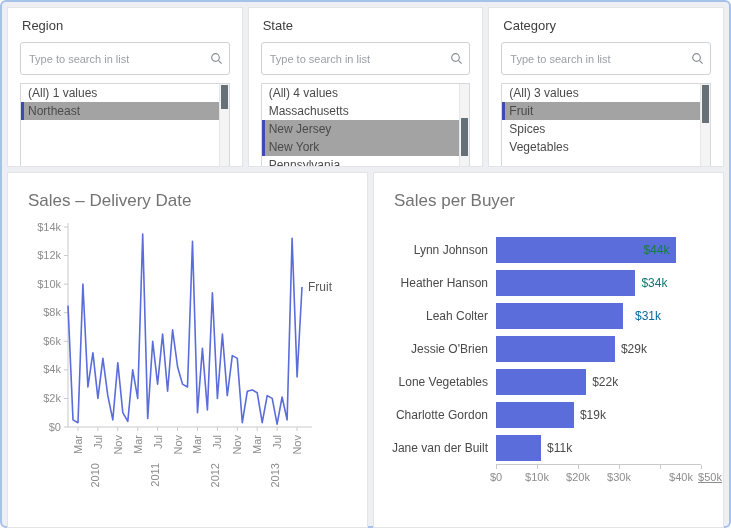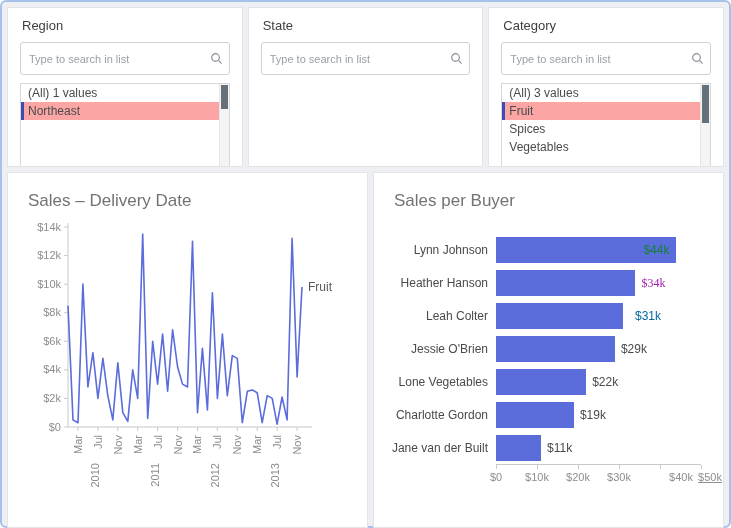--- a/index.html
+++ b/index.html
@@ -8,21 +8,21 @@
              background:#edeff2;padding:5px;display:flex;flex-direction:column;gap:5px;}
   .filters-row{display:flex;gap:5px;height:160px;flex:0 0 auto;}
   .filter-card{flex:1;background:#fff;border:1px solid #e2e4e7;padding:8px 12px;box-sizing:border-box;overflow:hidden;}
   .filter-title{font-size:13px;color:#3e3e3e;margin:2px 0 9px 2px;}
   .search-box{display:flex;align-items:center;border:1px solid #cfd2d6;border-radius:3px;height:23px;padding:4px 6px;background:#fff;}
   .search-box input{border:0;outline:0;flex:1;font-size:11px;color:#333;font-family:inherit;min-width:0;}
   .search-box input::placeholder{color:#9aa0a6;}
   .filter-list{margin-top:8px;border:1px solid #d6d8db;height:90px;position:relative;overflow:hidden;
                font-size:12px;color:#4a4a4a;background:#fff;}
   .list-row{height:18px;line-height:18px;padding:0 12px 0 7px;white-space:nowrap;}
-  .list-row.selected{background:#fca5a5;box-shadow:inset 3px 0 0 #3c4cb4;}
+  .list-row.selected{background:#a3a3a3;box-shadow:inset 3px 0 0 #3c4cb4;}
   .vscroll{position:absolute;top:0;right:0;bottom:0;width:9px;background:#f4f4f4;border-left:1px solid #e6e6e6;}
   .vthumb{position:absolute;left:1px;width:7px;background:#657078;}
   .charts-row{display:flex;gap:5px;flex:1;}
   .chart-card{background:#fff;border:1px solid #e2e4e7;padding:12px 14px;box-sizing:border-box;}
   .chart-card.line-card{width:361px;flex:0 0 auto;}
   .chart-card.bar-card{flex:1;}
   .chart-title{font-size:17px;font-weight:400;color:#737373;margin:6px 0 4px 6px;}
   svg text{font-family:"Liberation Sans",sans-serif;}
   .bar-rows{margin-top:22px;}
   .bar-row{display:flex;align-items:center;height:33px;}
@@ -61,20 +61,30 @@
 
     <div class="filter-card">
       <div class="filter-title">State</div>
       <div class="search-box">
         <input type="text" placeholder="Type to search in list" style="">
         <svg width="13" height="13" viewBox="0 0 13 13">
             <circle cx="5.5" cy="5.5" r="3.8" fill="none" stroke="#8a9097" stroke-width="1.2"></circle>
             <line x1="8.4" y1="8.4" x2="11.6" y2="11.6" stroke="#8a9097" stroke-width="1.2"></line>
           </svg>
       </div>
+      <div class="filter-list">
+          <div class="list-row">(All) 4 values</div>
+          <div class="list-row">Massachusetts</div>
+          <div class="list-row selected">New Jersey</div>
+          <div class="list-row selected">New York</div>
+          <div class="list-row">Pennsylvania</div>
+          <div class="vscroll">
+            <div class="vthumb" style="top: 34px; height: 38px;"></div>
+          </div>
+        </div>
     </div>
 
     <div class="filter-card">
       <div class="filter-title">Category</div>
       <div class="search-box">
         <input type="text" placeholder="Type to search in list" style="">
         <svg width="13" height="13" viewBox="0 0 13 13">
             <circle cx="5.5" cy="5.5" r="3.8" fill="none" stroke="#8a9097" stroke-width="1.2"></circle>
             <line x1="8.4" y1="8.4" x2="11.6" y2="11.6" stroke="#8a9097" stroke-width="1.2"></line>
           </svg>
@@ -156,21 +166,21 @@
               <div class="bar-name">Lynn Johnson</div>
               <div class="bar-track">
                 <div class="bar" style="width: 180.4px; background: rgb(91, 108, 219);"></div>
                 <span class="bar-value" style="left: 147.4px; color: #15803d;">$44k</span>
               </div>
             </div>
             <div class="bar-row">
               <div class="bar-name">Heather Hanson</div>
               <div class="bar-track">
                 <div class="bar" style="width: 139.4px; background: rgb(91, 108, 219);"></div>
-                <span class="bar-value" style="left: 145.4px; color: #a21caf; font-family: Liberation Serif, serif;">$34k</span>
+                <span class="bar-value" style="left: 145.4px; color: #0f766e;">$34k</span>
               </div>
             </div>
             <div class="bar-row">
               <div class="bar-name">Leah Colter</div>
               <div class="bar-track">
                 <div class="bar" style="width: 127.1px; background: rgb(91, 108, 219);"></div>
                 <span class="bar-value" style="left: 139px; color: #0369a1;">$31k</span>
               </div>
             </div>
             <div class="bar-row">

